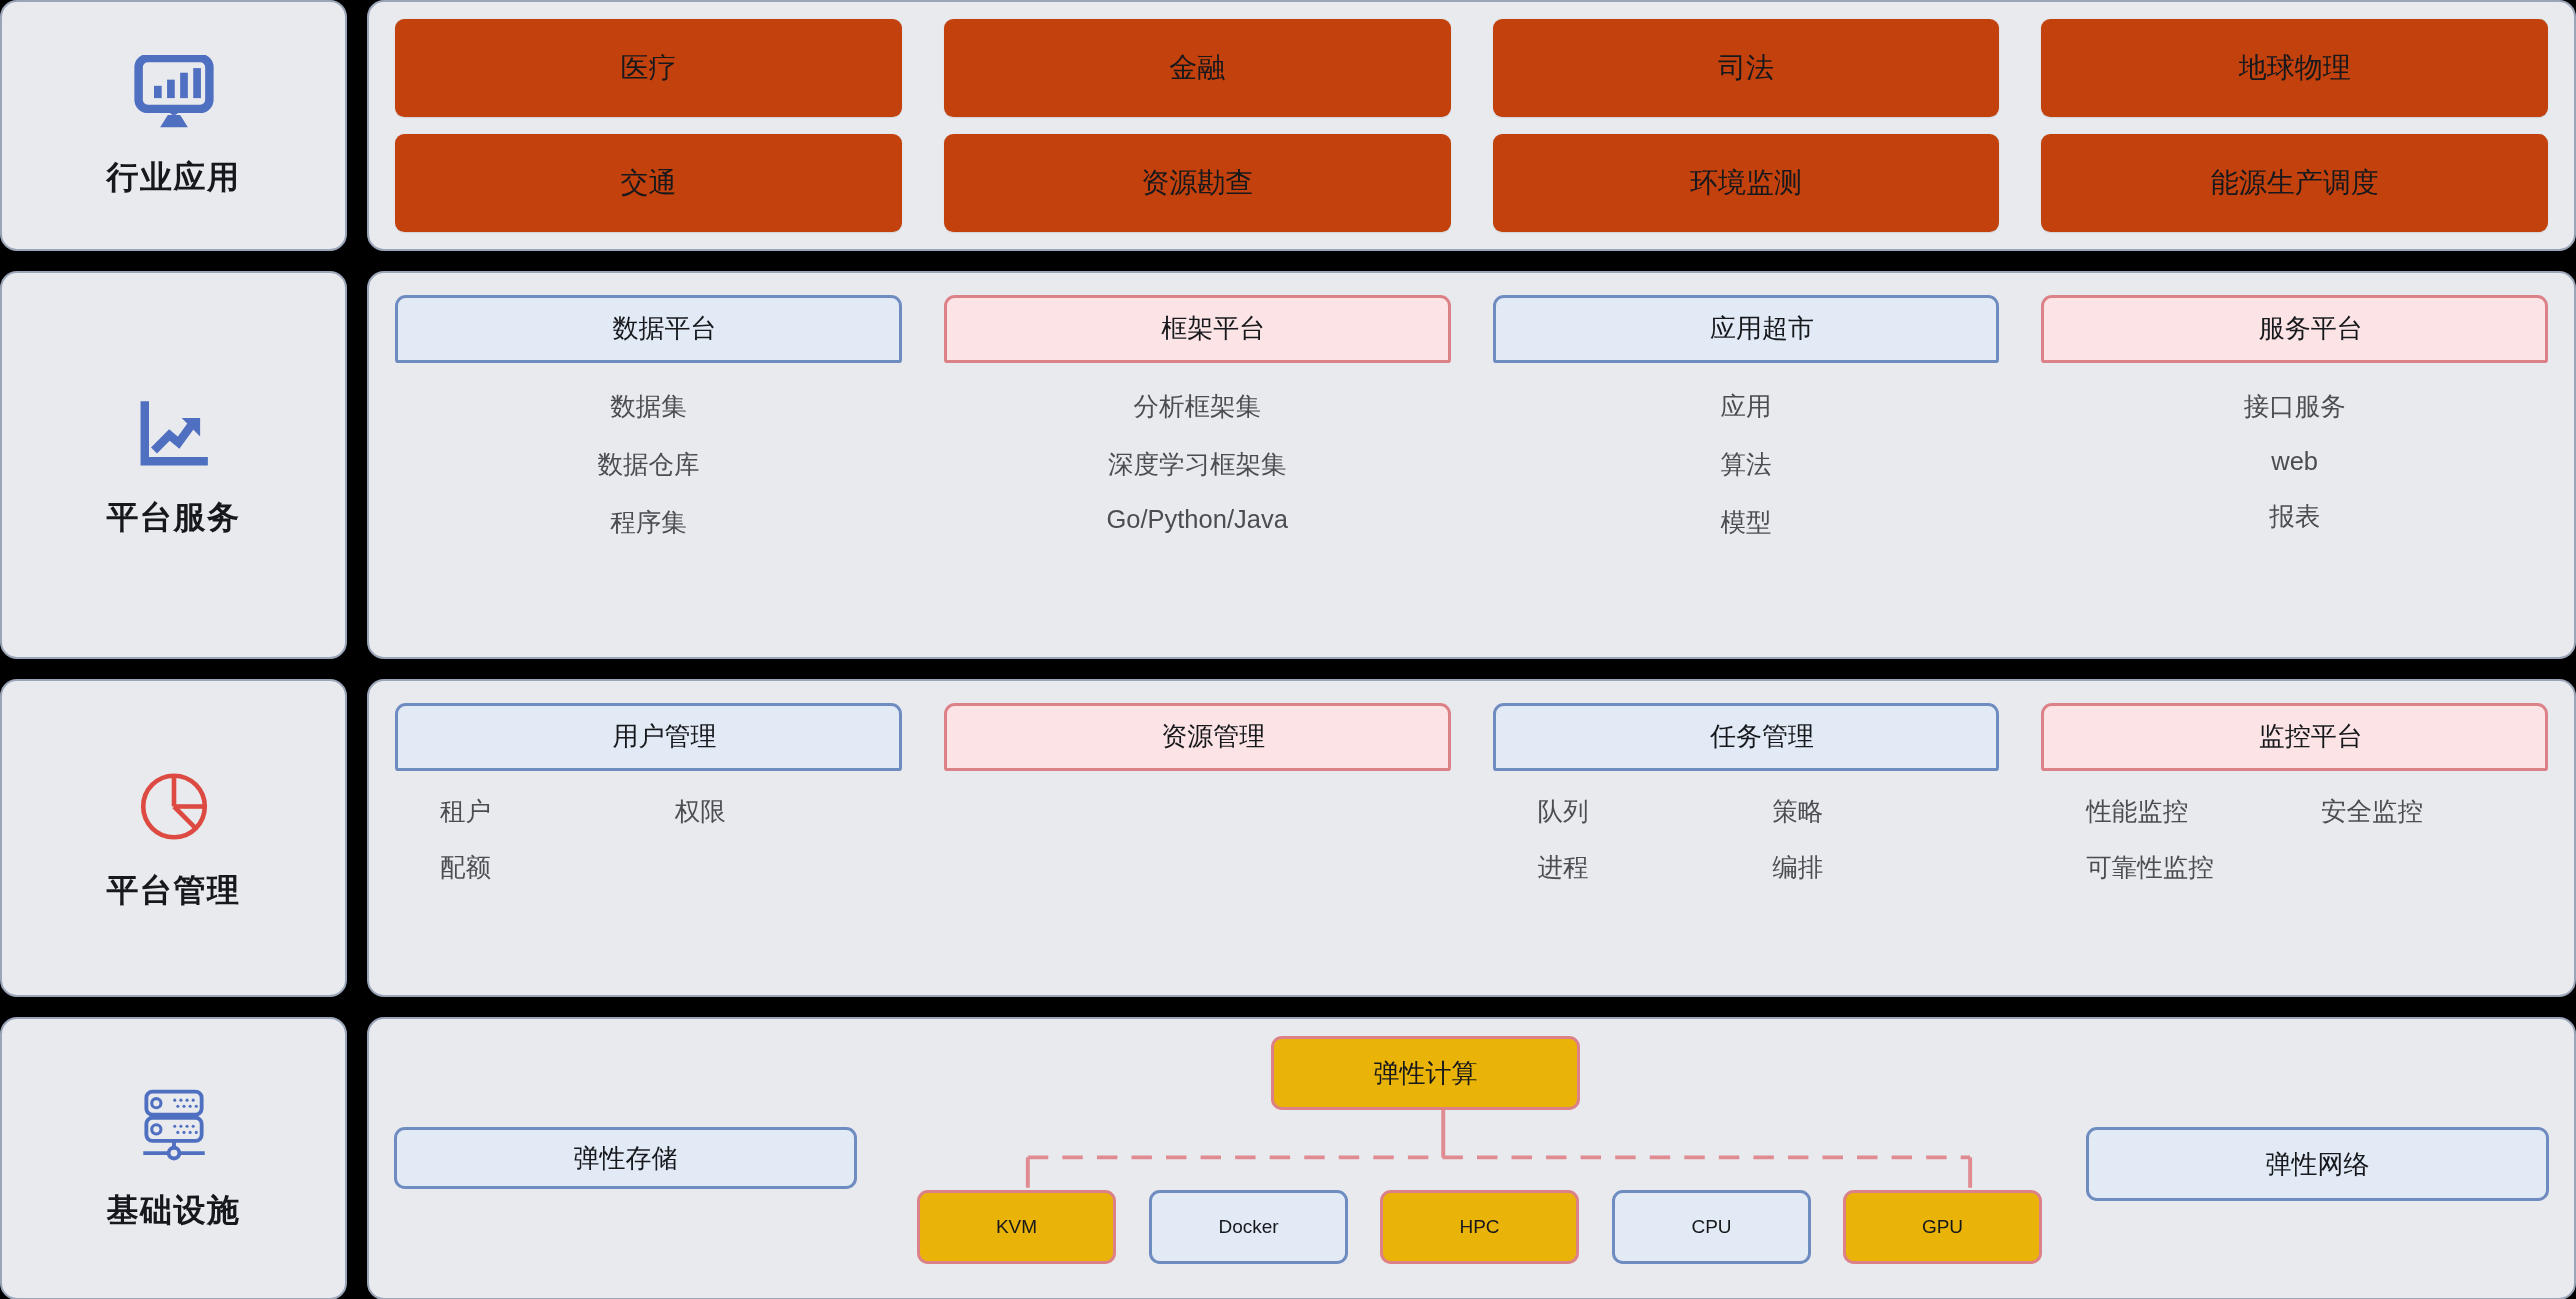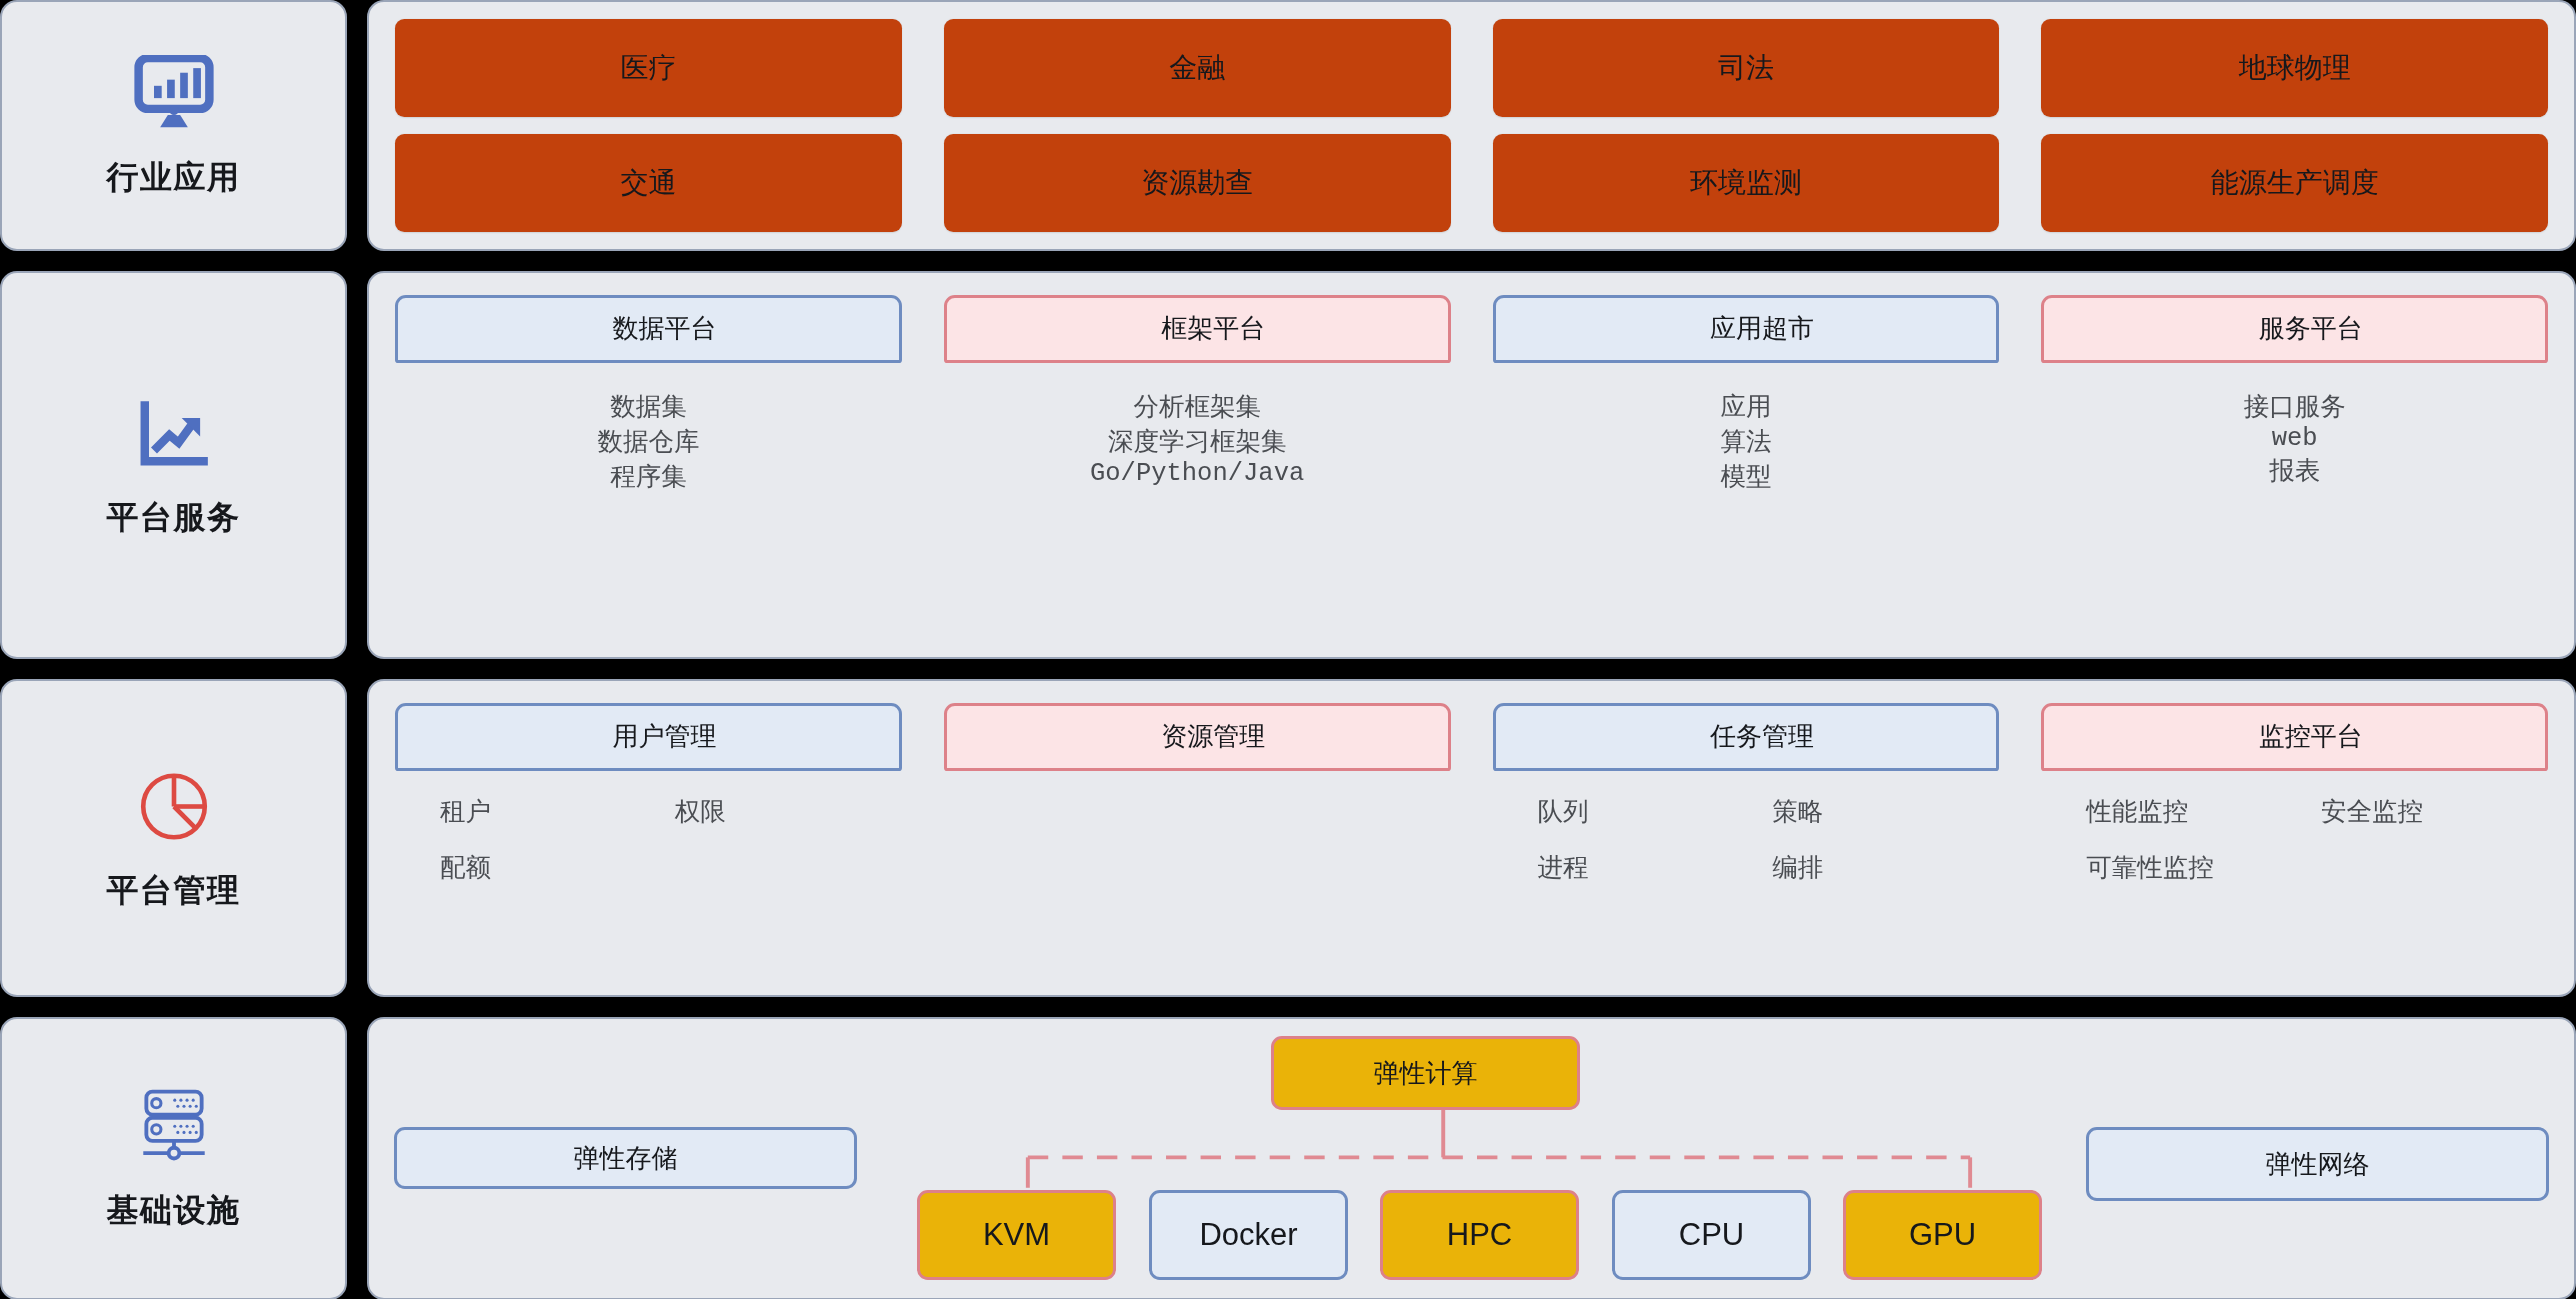--- a/index.html
+++ b/index.html
@@ -99,22 +99,22 @@
     color: #16181c;
     padding-left: 32px;
   }
   .col-head.blue { border-color: #6e8cc0; background: #e2eaf5; }
   .col-head.red  { border-color: #dd8189; background: #fce4e6; }
 
   
   .sub-list {
     margin-top: 26px;
     display: flex; flex-direction: column;
+    gap: 23px;
     align-items: center;
-    font-family: Liberation Mono, monospace;
   }
   .sub-item {
     font-size: 25.5px;
     color: #4a4d52;
     white-space: nowrap;
   }
 
   
   .sub-grid {
     margin-top: 23px;
@@ -146,21 +146,21 @@
     font-size: 26px;
     color: #16181c;
   }
   .box.blue { border-color: #6e8cc0; background: #e2eaf5; }
   .box.red  { border-color: #dd8189; background: #eab308; }
 
   .b-storage { left: 25px;   top: 108px; width: 463px;  height: 62px; }
   .b-network { right: 25px;  top: 108px; width: 463px;  height: 74px; }
   .b-compute { left: 902px; top: 17px;  width: 309px;  height: 74px; }
 
-  .leaf { top: 171px; width: 199px; height: 90px; font-size: 31px; }
+  .leaf { top: 171px; width: 199px; height: 74px; font-size: 19px; }
   .l-kvm    { left: 548px;  }
   .l-docker { left: 780px; }
   .l-hpc    { left: 1011px; }
   .l-cpu    { left: 1243px; }
   .l-gpu    { left: 1474px; }
 </style>
 </head>
 <body>
 
 <div class="diagram">

